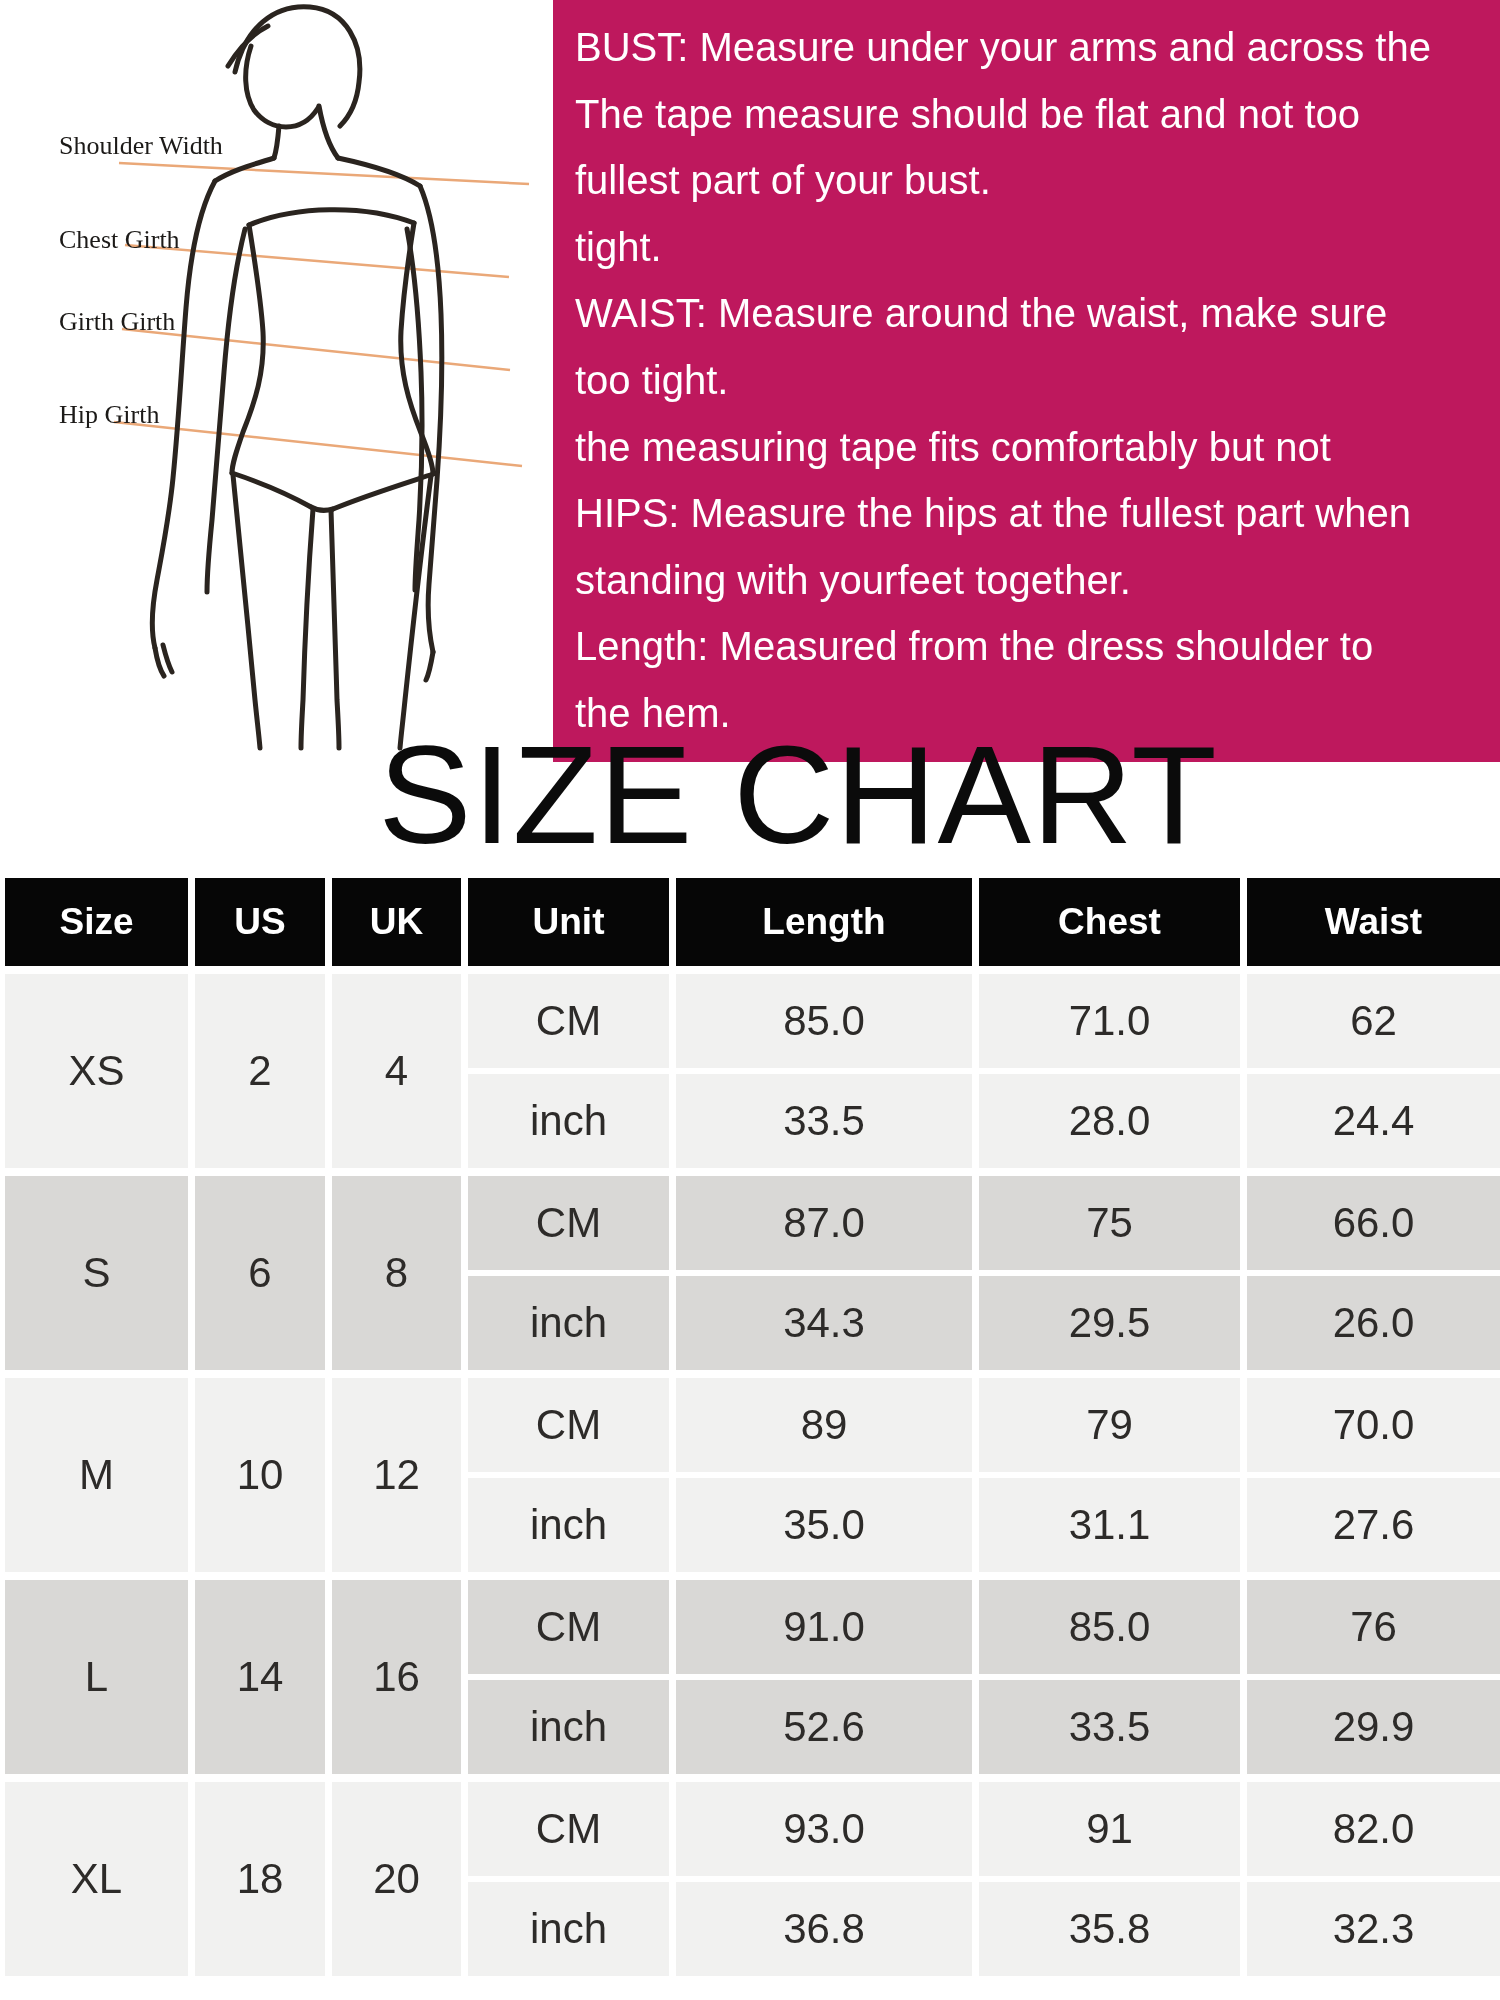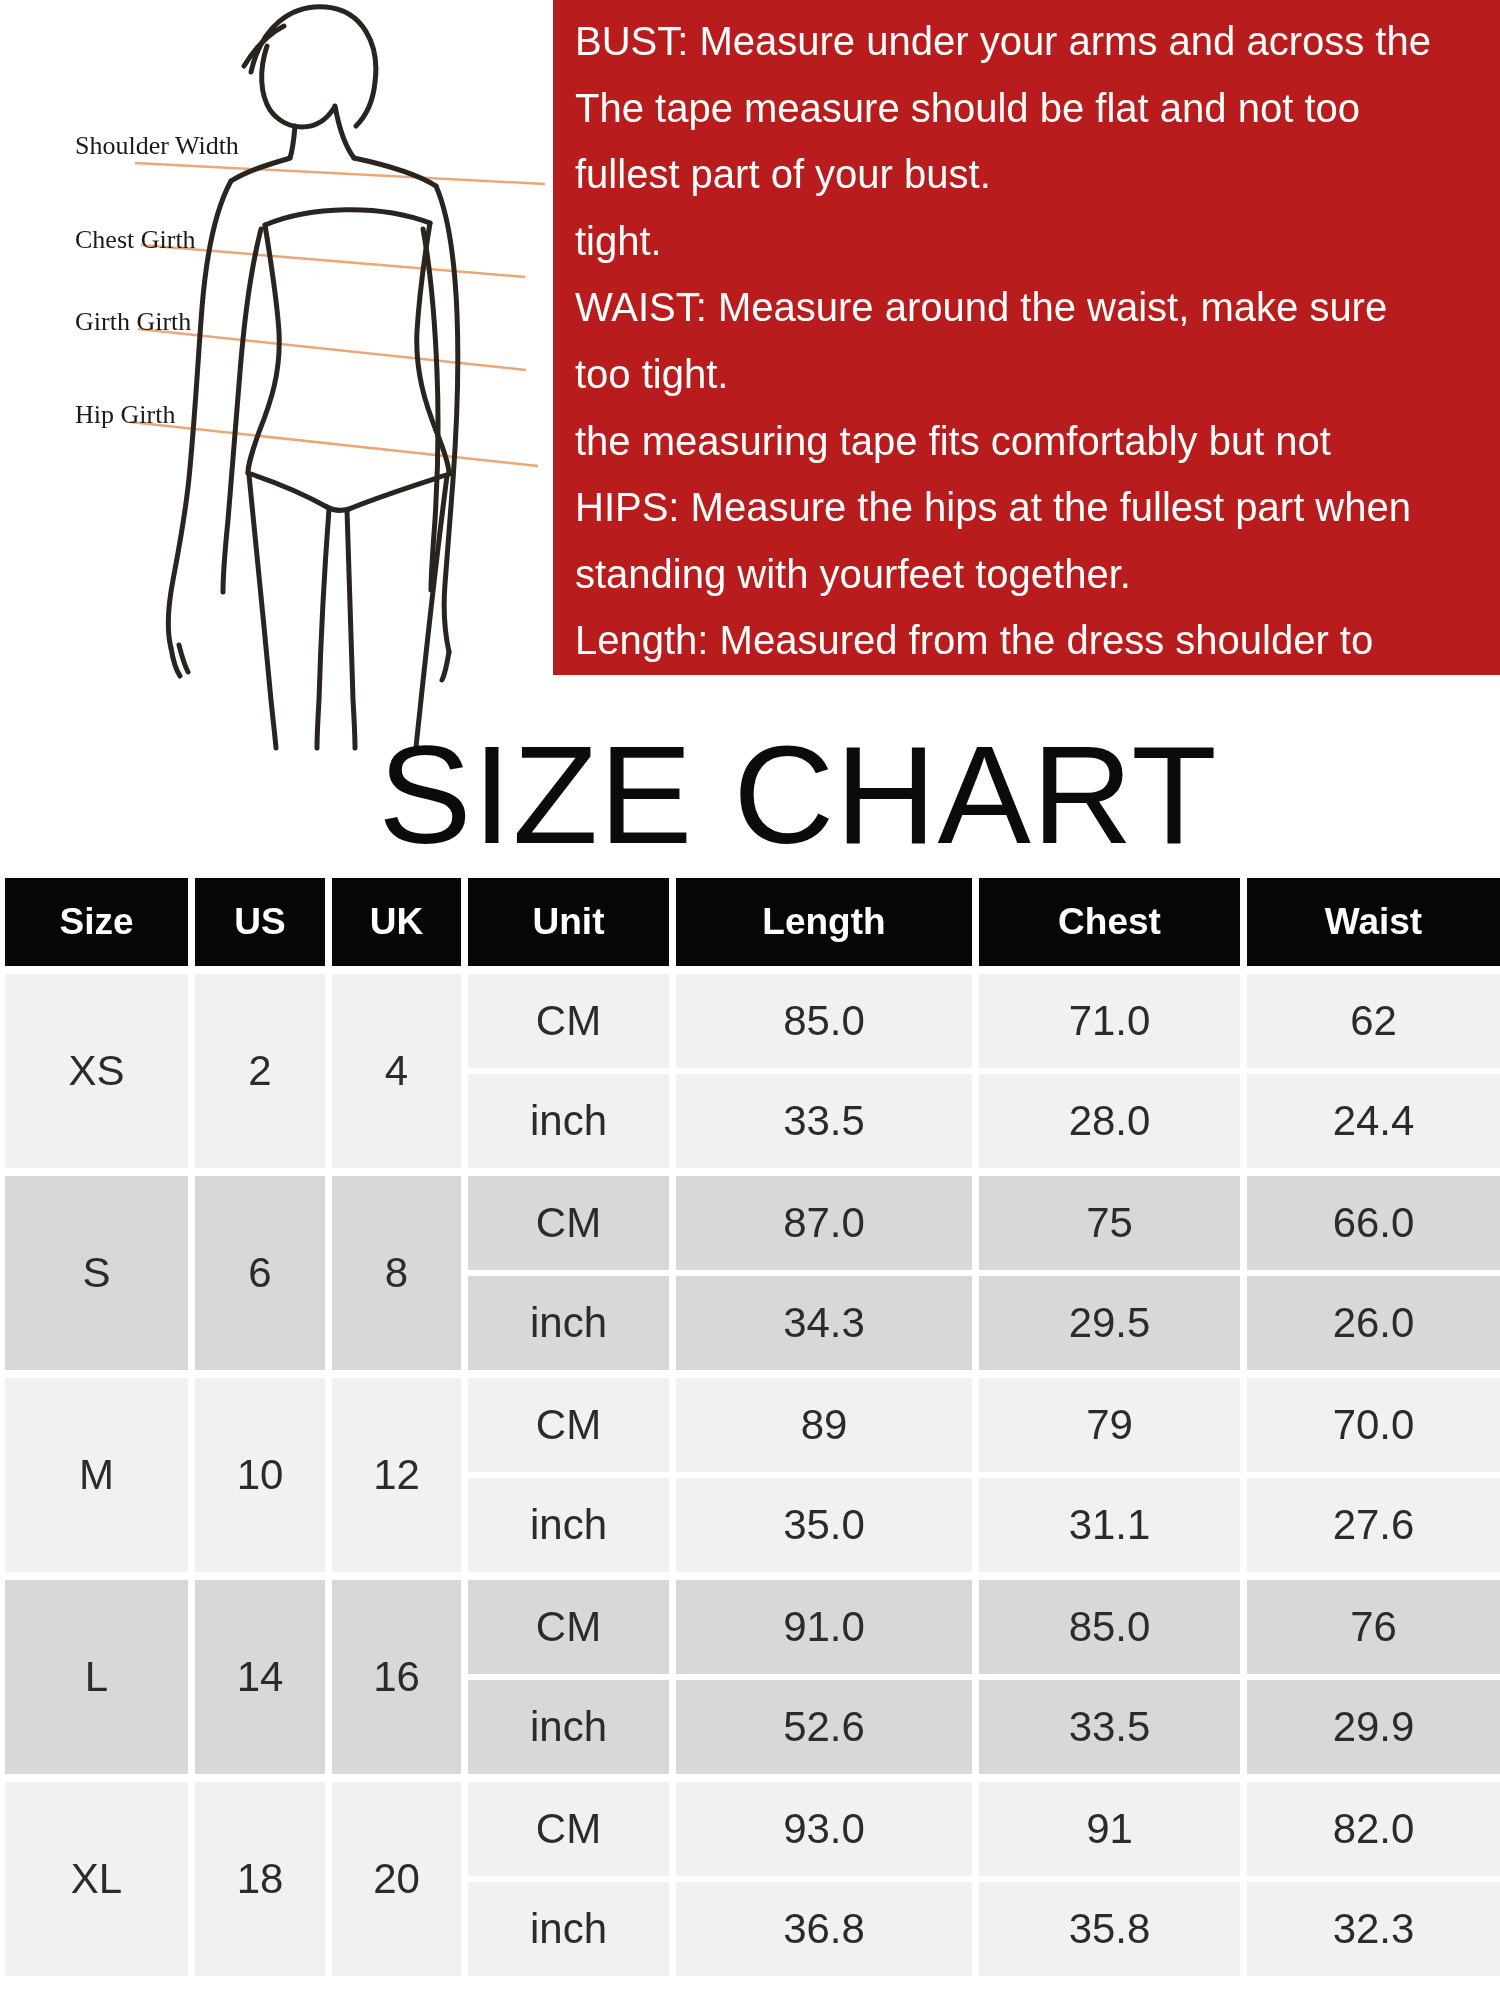--- a/index.html
+++ b/index.html
@@ -1,31 +1,31 @@
 <!DOCTYPE html>
 <html><head>
 <meta charset="utf-8">
 <style>
   html,body{margin:0;padding:0;background:#ffffff;}
   .page{position:relative;width:1500px;height:2000px;background:#ffffff;overflow:hidden;
         font-family:"Liberation Sans",sans-serif;}
 
   
-  .figure-area{position:absolute;left:18px;top:0;width:553px;height:780px;}
+  .figure-area{position:absolute;left:2px;top:0;width:553px;height:780px;}
   .figure-area svg{position:absolute;left:0;top:0;}
   .fig-label{position:absolute;left:57px;font-family:"Liberation Serif",serif;
              font-size:26px;color:#1c1a18;white-space:nowrap;}
   .lbl-shoulder{top:131px;}
   .lbl-chest{top:225px;}
   .lbl-waist{top:307px;}
   .lbl-hip{top:400px;}
 
   
-  .info-box{position:absolute;left:553px;top:0;width:947px;height:675px;background:#b91c1c;
-            color:#ffffff;padding:8px 0 0 22px;box-sizing:border-box;overflow:hidden;}
+  .info-box{position:absolute;left:553px;top:0;width:947px;height:762px;background:#be185d;
+            color:#ffffff;padding:14px 0 0 22px;box-sizing:border-box;overflow:hidden;}
   .info-line{font-size:40px;line-height:66.6px;white-space:nowrap;font-weight:400;}
 
   
   .title{position:absolute;top:722px;left:0;width:100%;margin:0;text-align:center;
          padding-left:96px;box-sizing:border-box;font-size:140px;line-height:145px;
          font-weight:400;color:#0b0b0b;letter-spacing:1px;white-space:nowrap;}
 
   
   .size-table{position:absolute;left:5px;top:878px;width:1495px;}
   .tgrid{display:grid;grid-template-columns:183px 130px 129px 201px 296px 261px 1fr;

